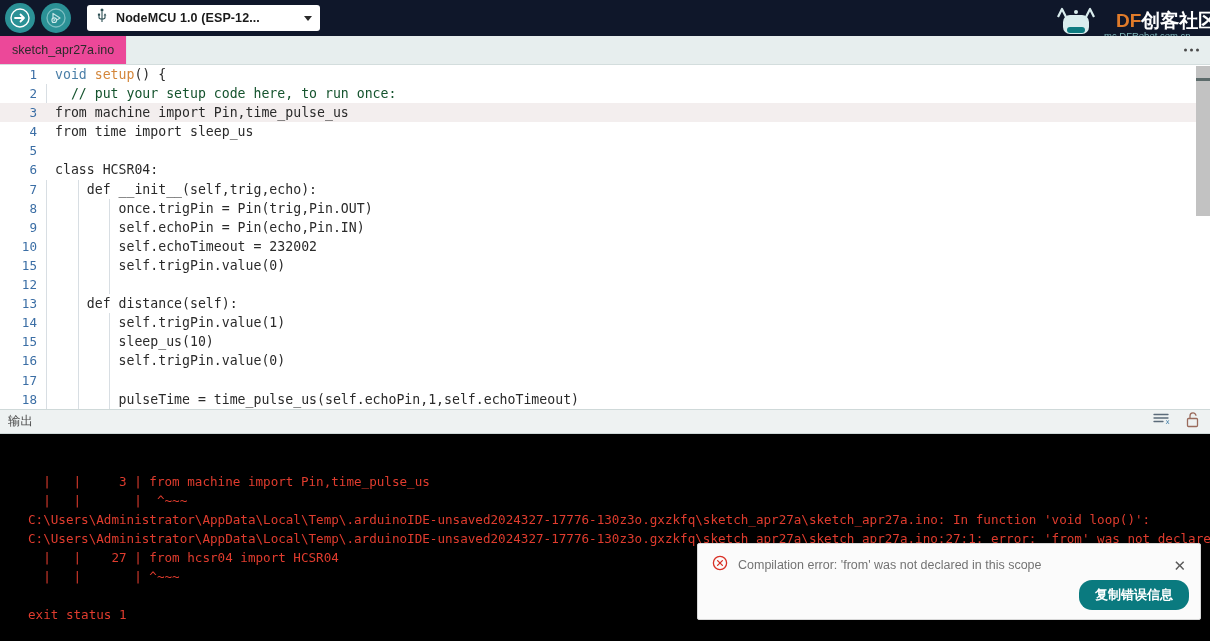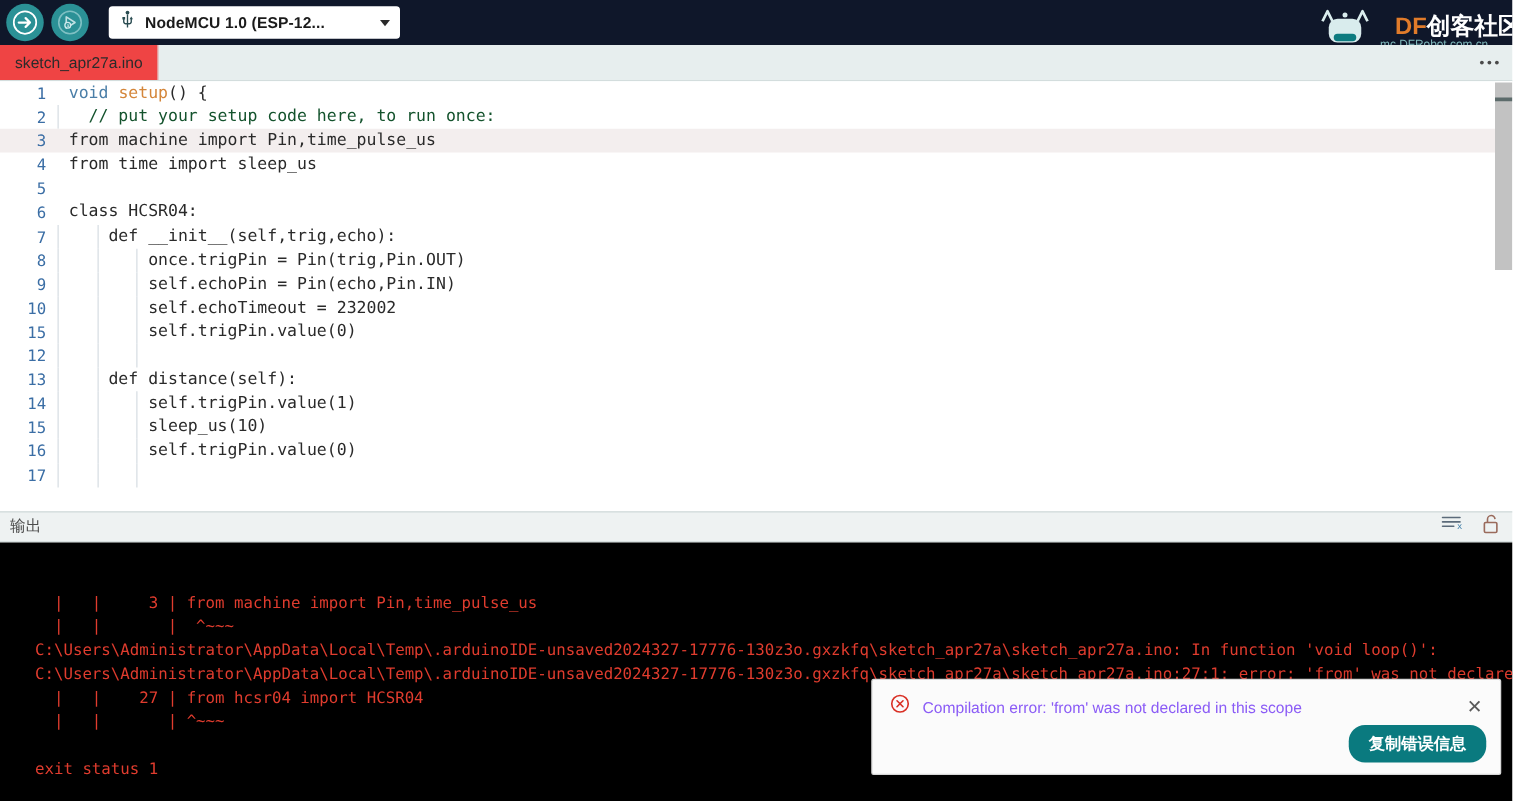--- a/index.html
+++ b/index.html
@@ -73,21 +73,21 @@
 
   
   .tabbar {
     position: absolute; left: 0; top: 36px;
     width: 1210px; height: 29px;
     background: #e7eeee;
     border-bottom: 1px solid #d3dddd;
     display: flex; align-items: stretch;
   }
   .tab {
-    background: #ef4444;
+    background: #ec4899;
     padding: 12px 12px;
     display: flex; align-items: center;
     font-size: 12.5px; color: #2b2b2b;
     border-right: 1px solid #dfe7e7;
   }
   .tab-dots {
     position: absolute; right: 11px; top: 50%;
     transform: translateY(-50%);
     display: flex; gap: 3px;
   }
@@ -185,21 +185,21 @@
     border: 1px solid #d7d7d7;
     box-shadow: 0 2px 7px rgba(0,0,0,.22);
     border-radius: 2px;
   }
   .toast-row {
     display: flex; align-items: center;
     padding: 11px 12px 0 14px;
     gap: 10px;
   }
   .toast-msg {
-    font-size: 12.5px; color: #8b5cf6;
+    font-size: 12.5px; color: #737373;
     flex: 1; white-space: nowrap;
   }
   .toast-close {
     font-size: 15px; color: #5a5a5a; line-height: 1;
     padding: 0 2px;
   }
   .toast-actions {
     position: absolute; right: 11px; bottom: 9px;
   }
   .copy-btn {
@@ -293,20 +293,21 @@
         <div class="code-row"><div class="gutter">8</div><div class="code-text"><span class="guide" style="left: 0px;"></span><span class="guide" style="left: 31.72px;"></span><span class="guide" style="left: 63.44px;"></span><span>        once.trigPin = Pin(trig,Pin.OUT)</span></div></div>
         <div class="code-row"><div class="gutter">9</div><div class="code-text"><span class="guide" style="left: 0px;"></span><span class="guide" style="left: 31.72px;"></span><span class="guide" style="left: 63.44px;"></span><span>        self.echoPin = Pin(echo,Pin.IN)</span></div></div>
         <div class="code-row"><div class="gutter">10</div><div class="code-text"><span class="guide" style="left: 0px;"></span><span class="guide" style="left: 31.72px;"></span><span class="guide" style="left: 63.44px;"></span><span>        self.echoTimeout = 232002</span></div></div>
         <div class="code-row"><div class="gutter">15</div><div class="code-text"><span class="guide" style="left: 0px;"></span><span class="guide" style="left: 31.72px;"></span><span class="guide" style="left: 63.44px;"></span><span>        self.trigPin.value(0)</span></div></div>
         <div class="code-row"><div class="gutter">12</div><div class="code-text"><span class="guide" style="left: 0px;"></span><span class="guide" style="left: 31.72px;"></span><span class="guide" style="left: 63.44px;"></span><span></span></div></div>
         <div class="code-row"><div class="gutter">13</div><div class="code-text"><span class="guide" style="left: 0px;"></span><span class="guide" style="left: 31.72px;"></span><span>    def distance(self):</span></div></div>
         <div class="code-row"><div class="gutter">14</div><div class="code-text"><span class="guide" style="left: 0px;"></span><span class="guide" style="left: 31.72px;"></span><span class="guide" style="left: 63.44px;"></span><span>        self.trigPin.value(1)</span></div></div>
         <div class="code-row"><div class="gutter">15</div><div class="code-text"><span class="guide" style="left: 0px;"></span><span class="guide" style="left: 31.72px;"></span><span class="guide" style="left: 63.44px;"></span><span>        sleep_us(10)</span></div></div>
         <div class="code-row"><div class="gutter">16</div><div class="code-text"><span class="guide" style="left: 0px;"></span><span class="guide" style="left: 31.72px;"></span><span class="guide" style="left: 63.44px;"></span><span>        self.trigPin.value(0)</span></div></div>
         <div class="code-row"><div class="gutter">17</div><div class="code-text"><span class="guide" style="left: 0px;"></span><span class="guide" style="left: 31.72px;"></span><span class="guide" style="left: 63.44px;"></span><span></span></div></div>
+        <div class="code-row"><div class="gutter">18</div><div class="code-text"><span class="guide" style="left: 0px;"></span><span class="guide" style="left: 31.72px;"></span><span class="guide" style="left: 63.44px;"></span><span>        pulseTime = time_pulse_us(self.echoPin,1,self.echoTimeout)</span></div></div>
       </div>
     <div class="vscroll">
       <div class="vthumb"></div>
       <div class="vmark"></div>
     </div>
   </div>
 
   <div class="out-header">
     <span class="out-title">输出</span>
     <div class="out-icons">

